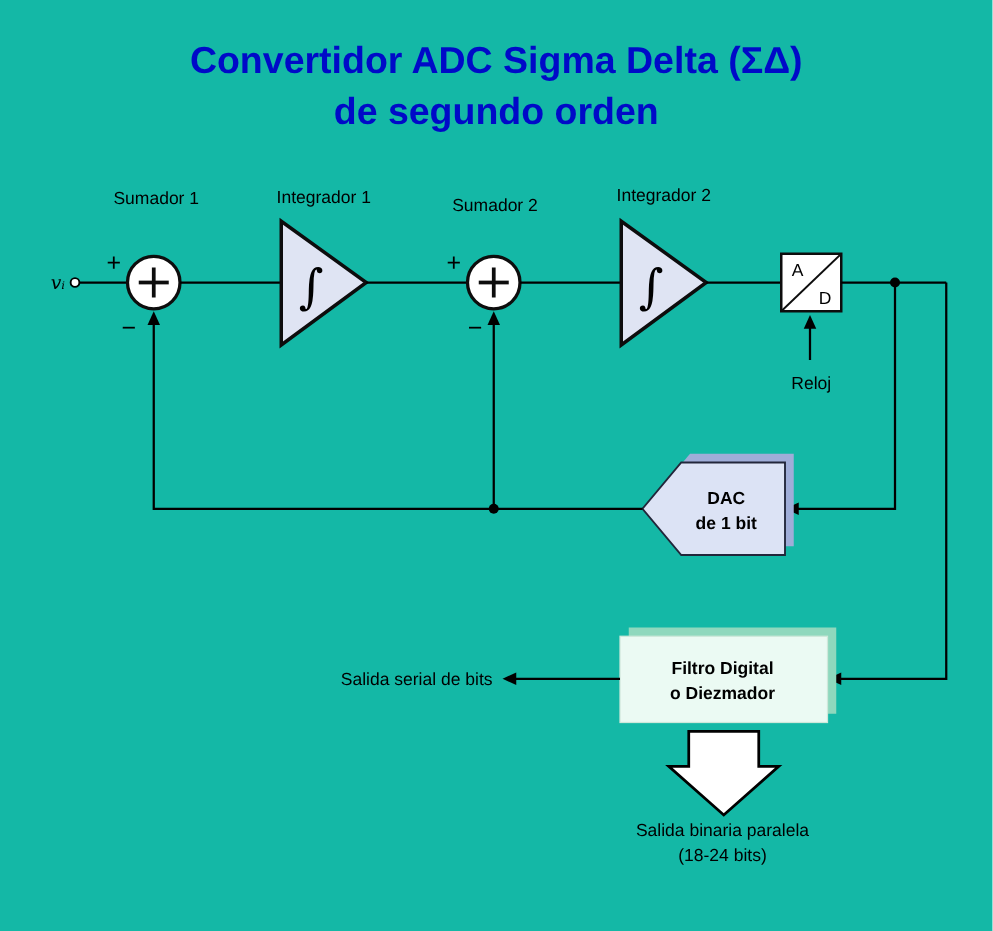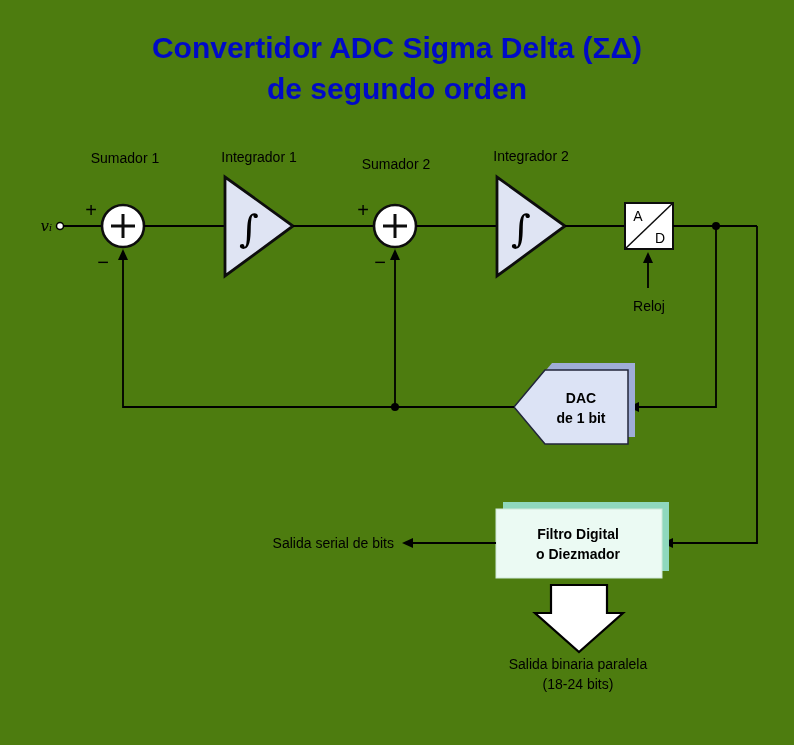--- a/index.html
+++ b/index.html
@@ -1,16 +1,16 @@
 <!DOCTYPE html>
 <html><head>
 <meta charset="utf-8">
 <style>
   html,body{margin:0;padding:0;background:#ffffff;}
-  #stage{position:relative;width:794px;height:745px;background:#4d7c0f;overflow:hidden;}
+  #stage{position:relative;width:794px;height:745px;background:#14b8a6;overflow:hidden;}
   svg{position:absolute;left:0;top:0;}
   text{fill:#000;font-family:"Liberation Sans",sans-serif;}
   .title-text{font-size:30px;font-weight:bold;fill:#000ac8;}
   .lbl{font-size:14px;}
   .lbl-bold{font-size:14px;font-weight:bold;}
   .sign{font-size:20px;}
   .ad-lbl{font-size:14px;}
   .vi{font-family:"DejaVu Serif",serif;font-style:italic;font-size:15px;}
   .integral{font-family:"DejaVu Serif",serif;font-size:38px;}
   .wire{stroke:#000;stroke-width:1.8;fill:none;}

